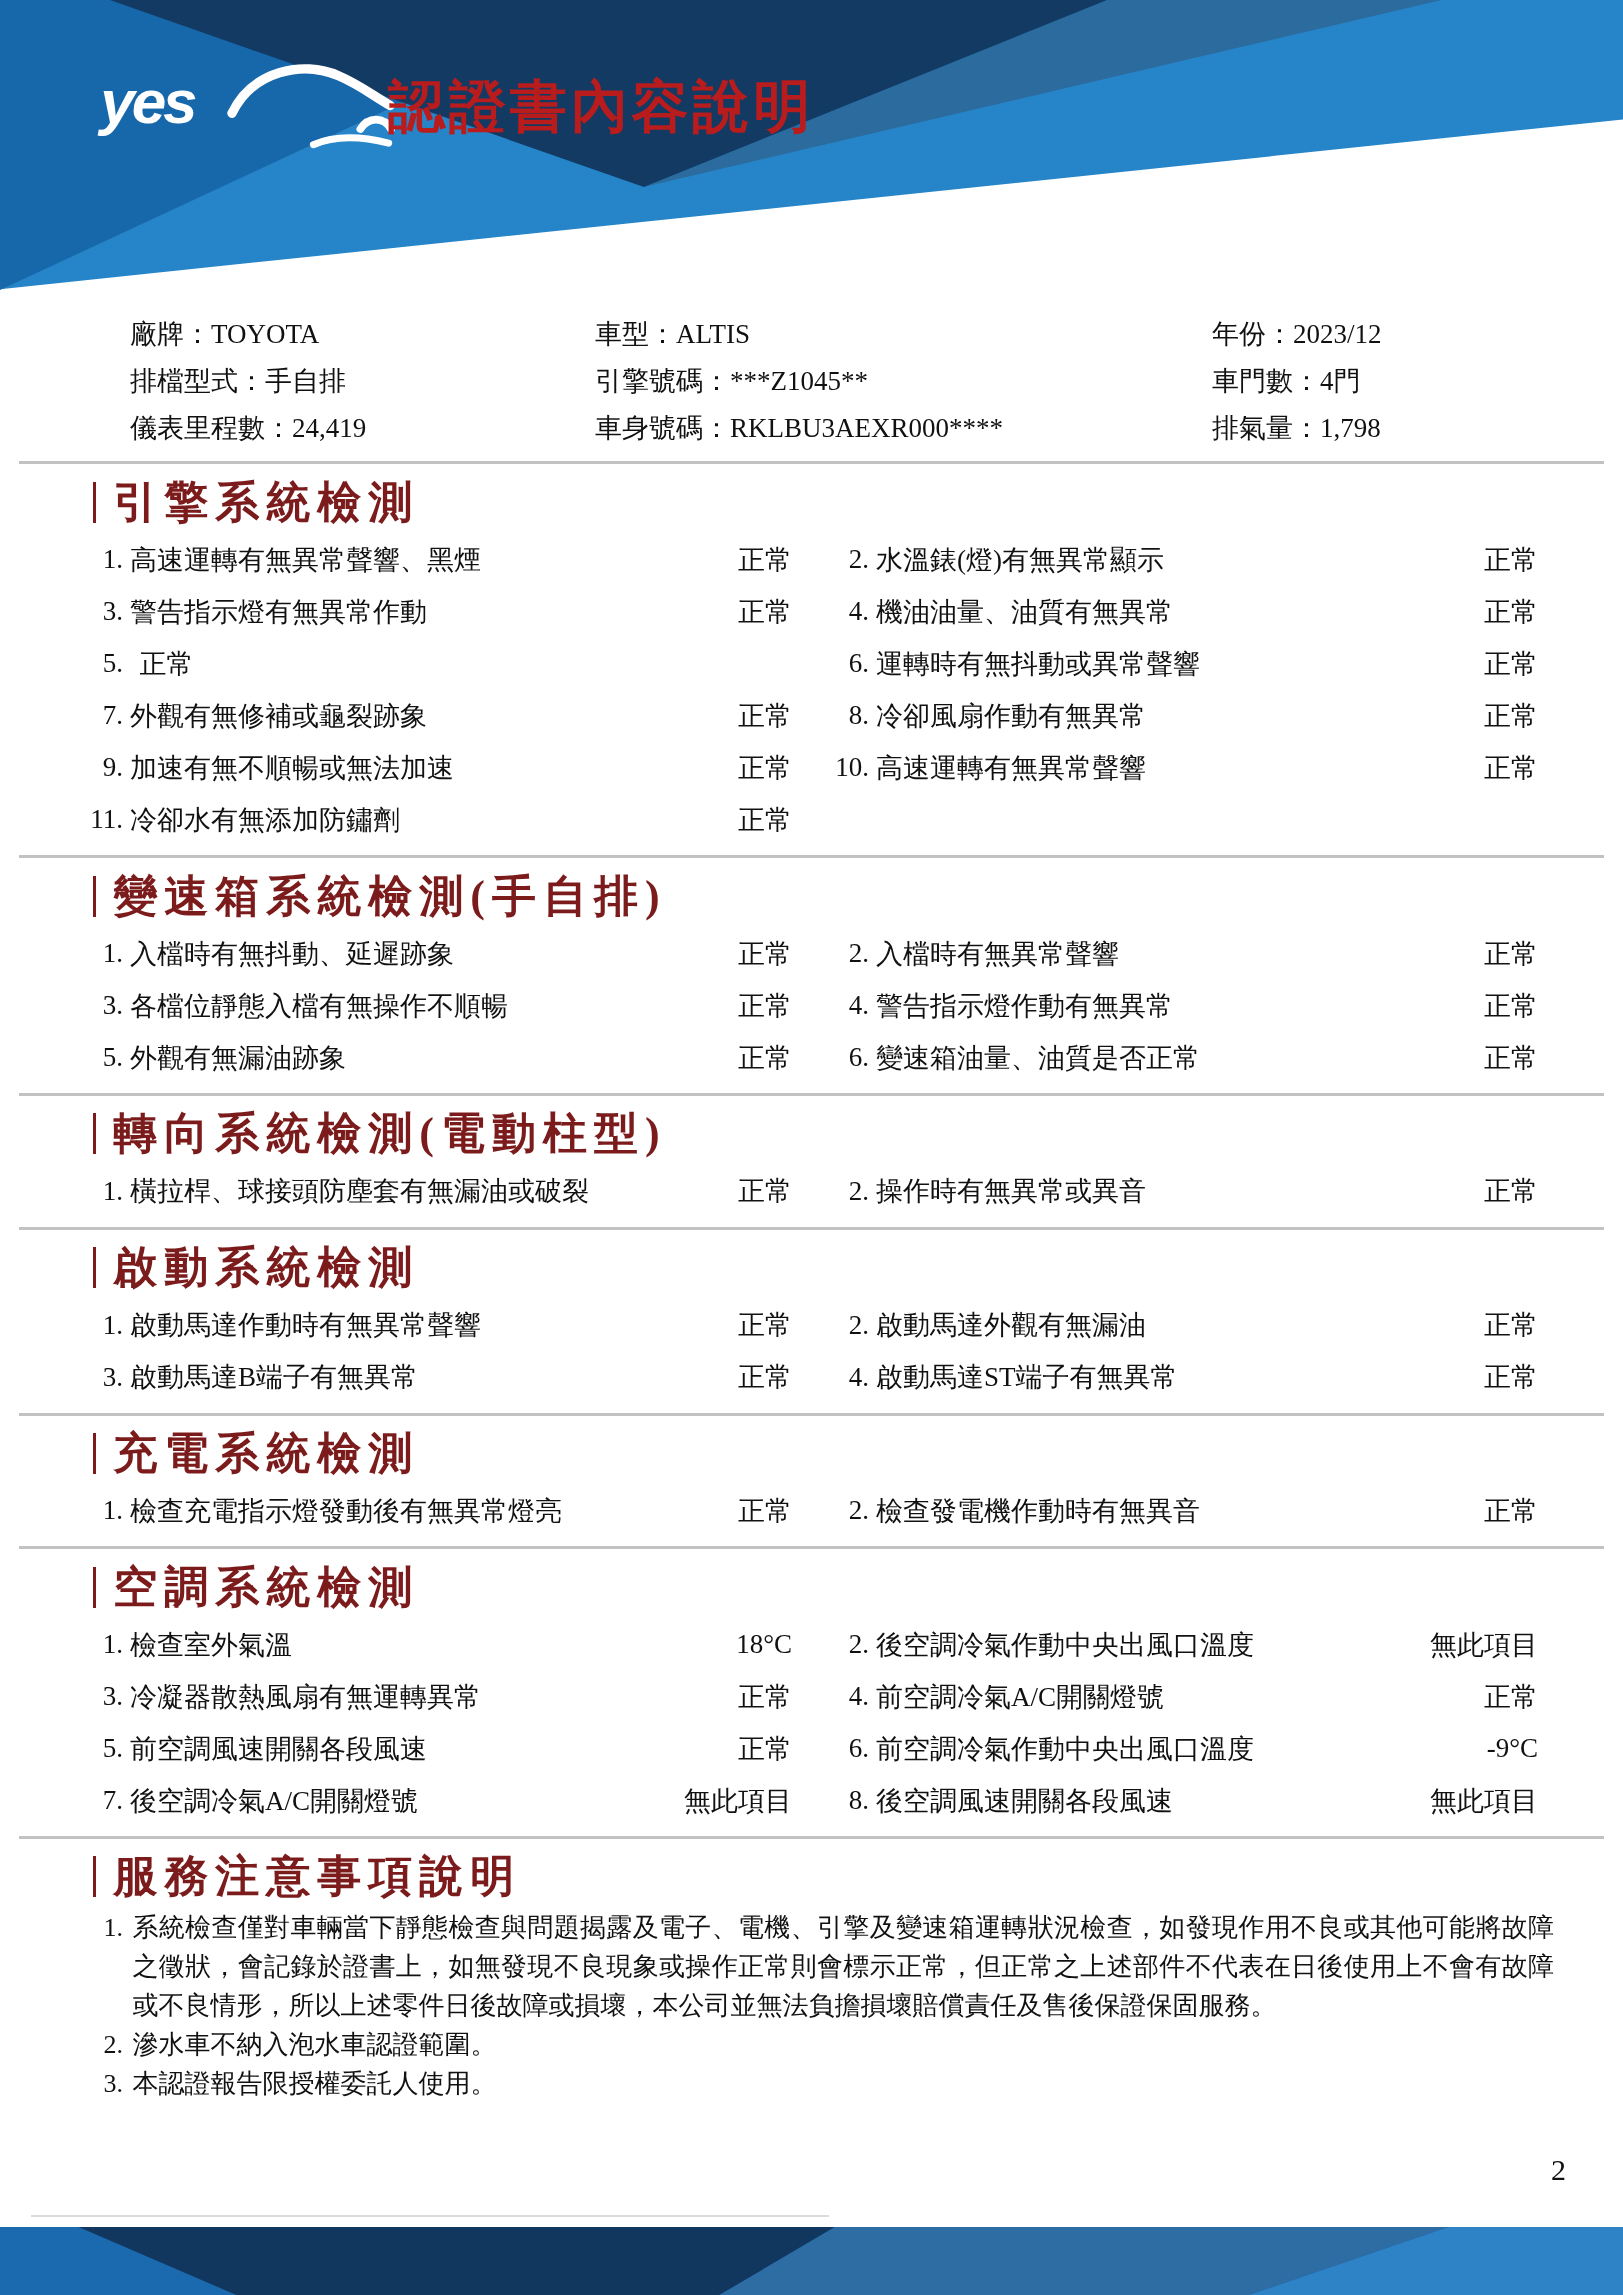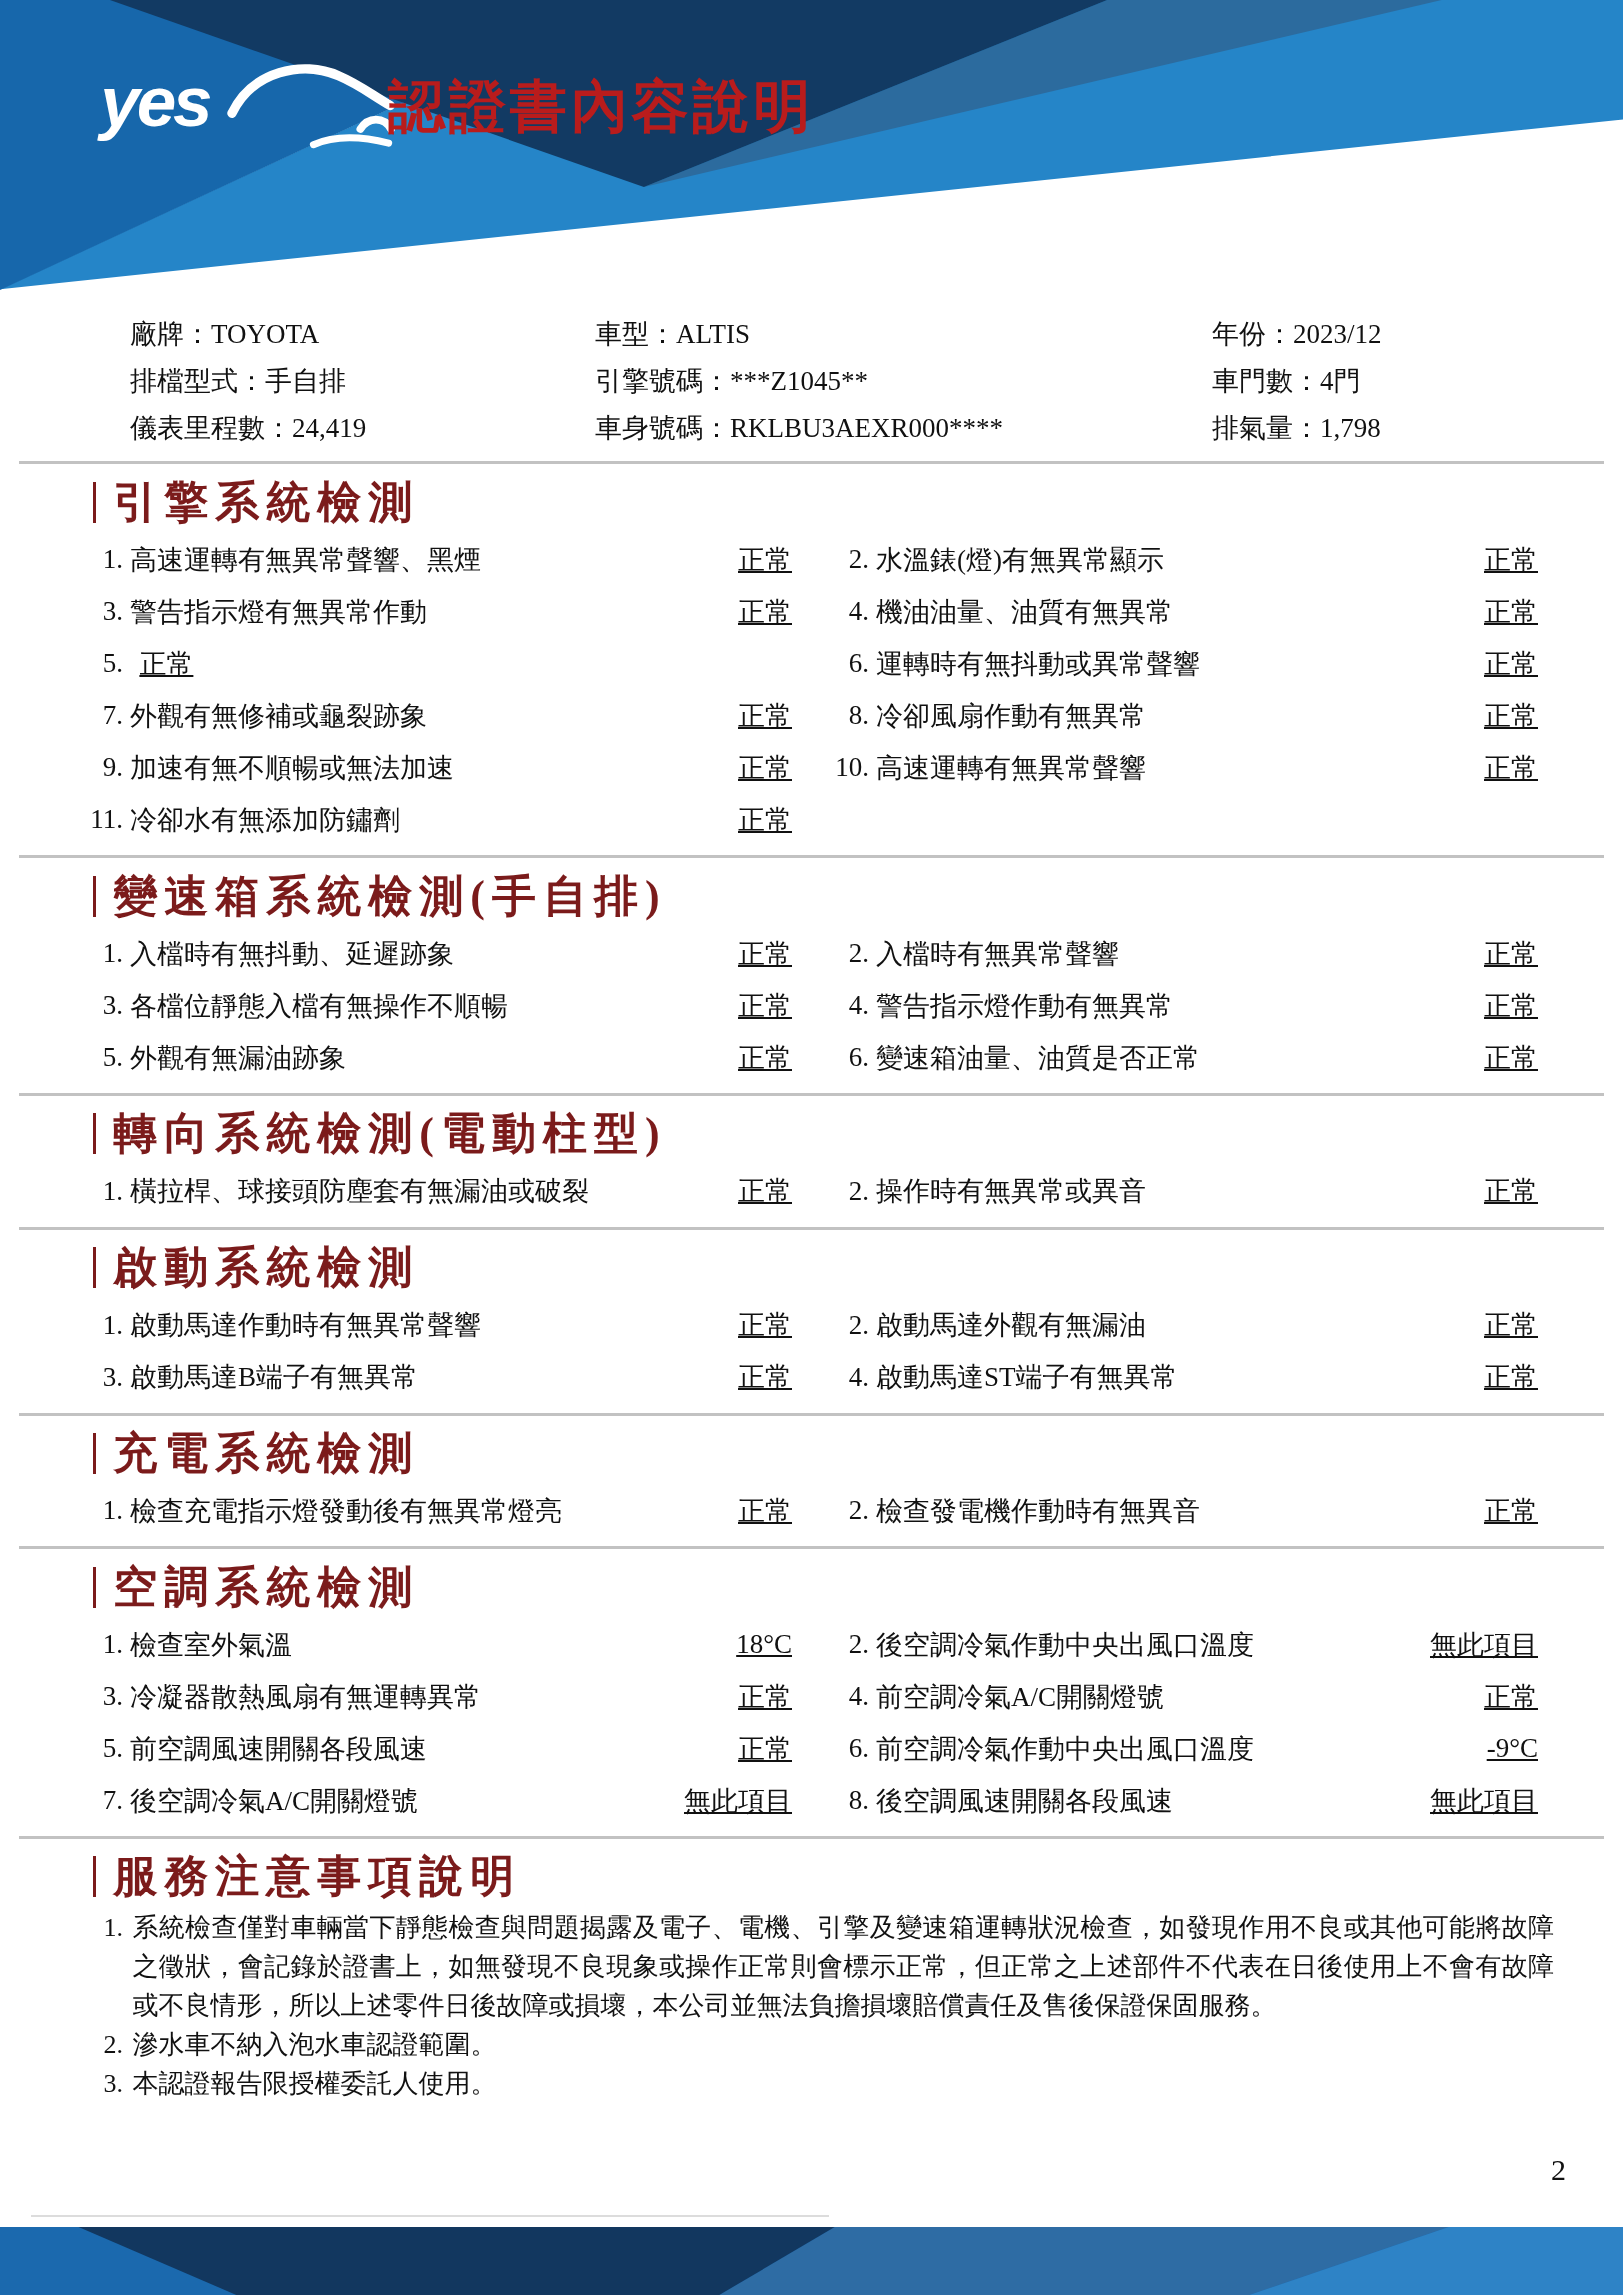--- a/index.html
+++ b/index.html
@@ -6,21 +6,21 @@
   .page{
     position:relative;width:1623px;height:2295px;background:#ffffff;overflow:hidden;
     font-family:"Liberation Serif","DejaVu Serif",serif;color:#111;
   }
   
   .header{position:absolute;top:0;left:0;width:1623px;height:330px;}
   .header svg.bg{position:absolute;top:0;left:0;width:1623px;height:330px;display:block;}
   .logo{position:absolute;left:94px;top:55px;width:291px;height:118px;}
   .logo-text{
     position:absolute;left:6.3px;top:0;font-family:"Liberation Sans","DejaVu Sans",sans-serif;
-    font-style:italic;font-weight:900;font-size:71px;line-height:93px;color:#ffffff;letter-spacing:-3.1px;
+    font-style:italic;font-weight:900;font-size:62px;line-height:93px;color:#ffffff;letter-spacing:-3.1px;
   }
   .car-icon{position:absolute;left:127px;top:-14px;}
   .page-title{
     position:absolute;left:388px;top:72px;margin:0;
     font-family:"Liberation Sans","DejaVu Sans",sans-serif;
     font-weight:800;font-size:57px;line-height:68px;color:#b91c1c;letter-spacing:3.9px;white-space:nowrap;
   }
   
   .content{position:absolute;top:311px;left:0;right:0;}
   .vinfo{
@@ -33,21 +33,21 @@
     margin:17.3px 0 0 93px;color:#7b1b1b;font-size:44px;line-height:41px;
     border-left:3.9px solid #7b1b1b;padding-left:17.3px;letter-spacing:7px;font-weight:600;white-space:nowrap;
   }
   .items{
     display:grid;grid-template-columns:1fr 1fr;column-gap:31px;
     margin:11px 85px 6.3px 77px;font-size:27px;
   }
   .item{display:flex;align-items:center;height:52px;}
   .item .no{min-width:46px;text-align:right;padding-right:7px;white-space:nowrap;}
   .item .txt{flex:1;white-space:nowrap;overflow:hidden;}
-  .item .status{text-align:left;white-space:nowrap;padding-left:9.4px;text-decoration:underline;}
+  .item .status{text-align:left;white-space:nowrap;padding-left:9.4px;}
   
   .notes{margin:11px 69px 0 77px;font-size:26px;line-height:39px;}
   .note{display:flex;}
   .note .no{min-width:46px;text-align:right;padding-right:9.4px;}
   .note .txt{flex:1;text-align:justify;}
   
   .page-number{position:absolute;right:57px;top:2153px;font-size:30px;color:#111;}
   .pre-footer-line{position:absolute;left:31px;top:2215px;width:798px;height:2.4px;background:#dcdcdc;}
   .footer-art{position:absolute;left:0;bottom:0;width:1623px;height:68px;display:block;}
 </style>

